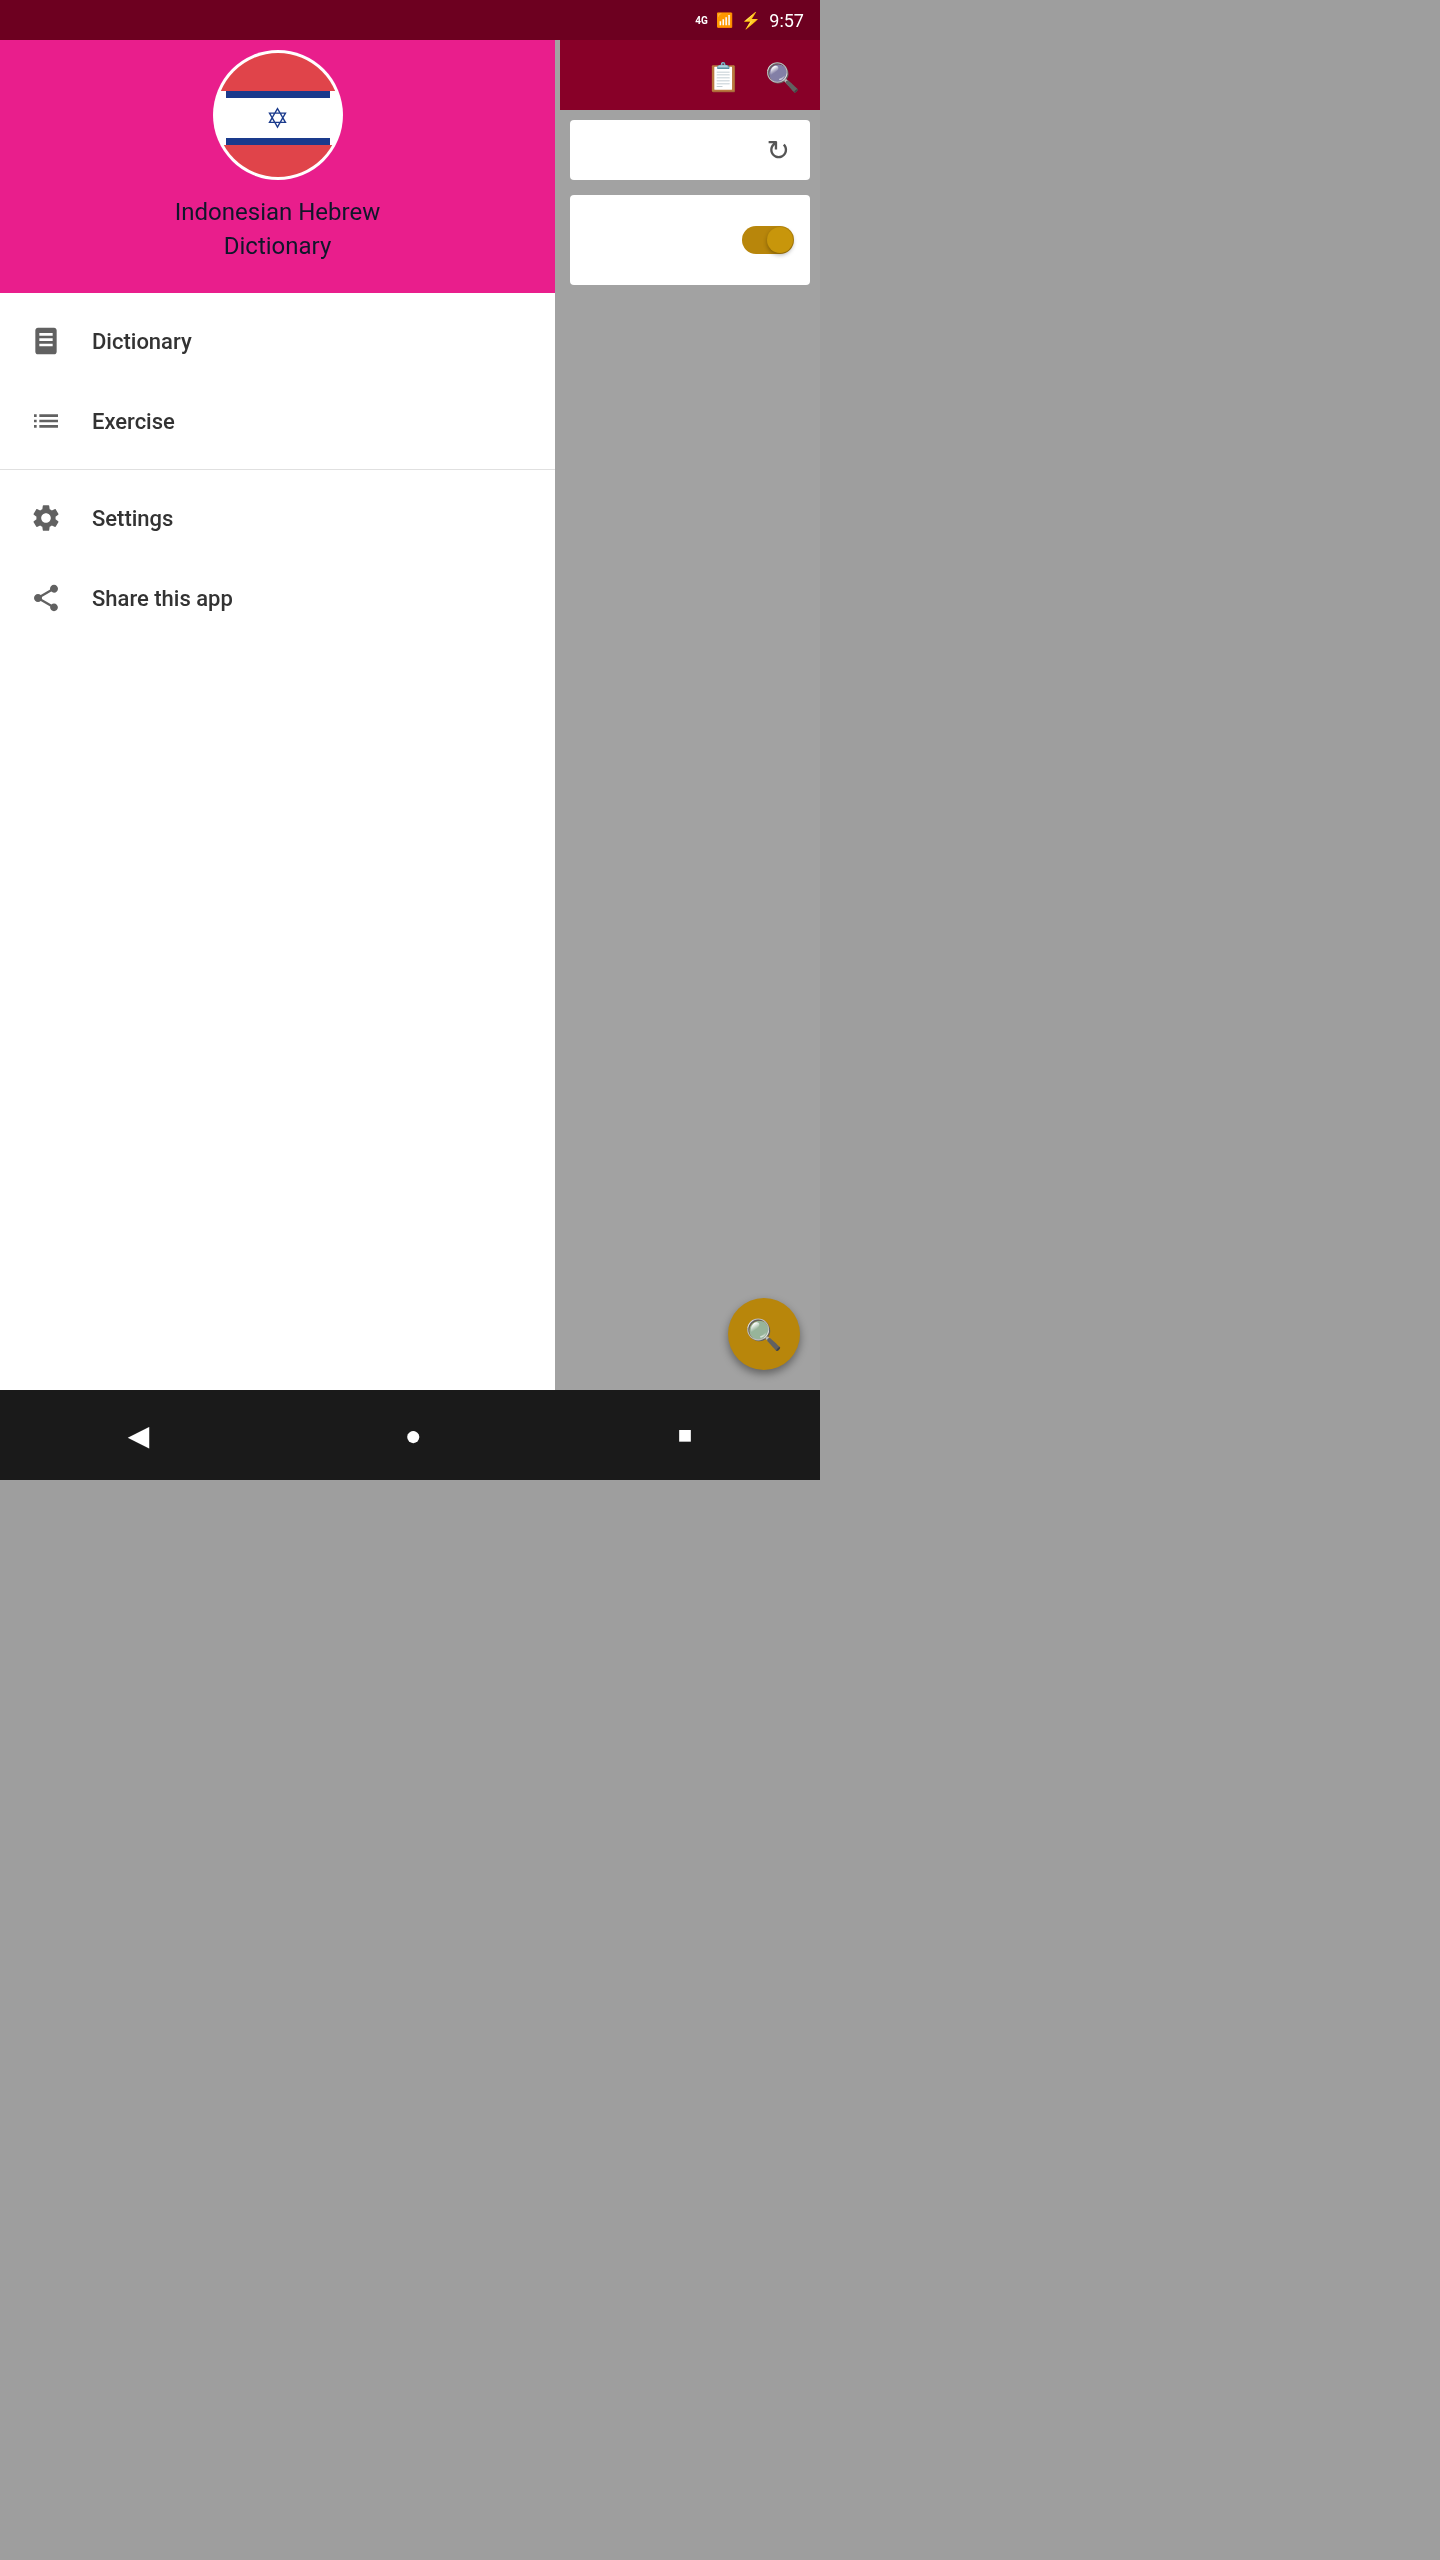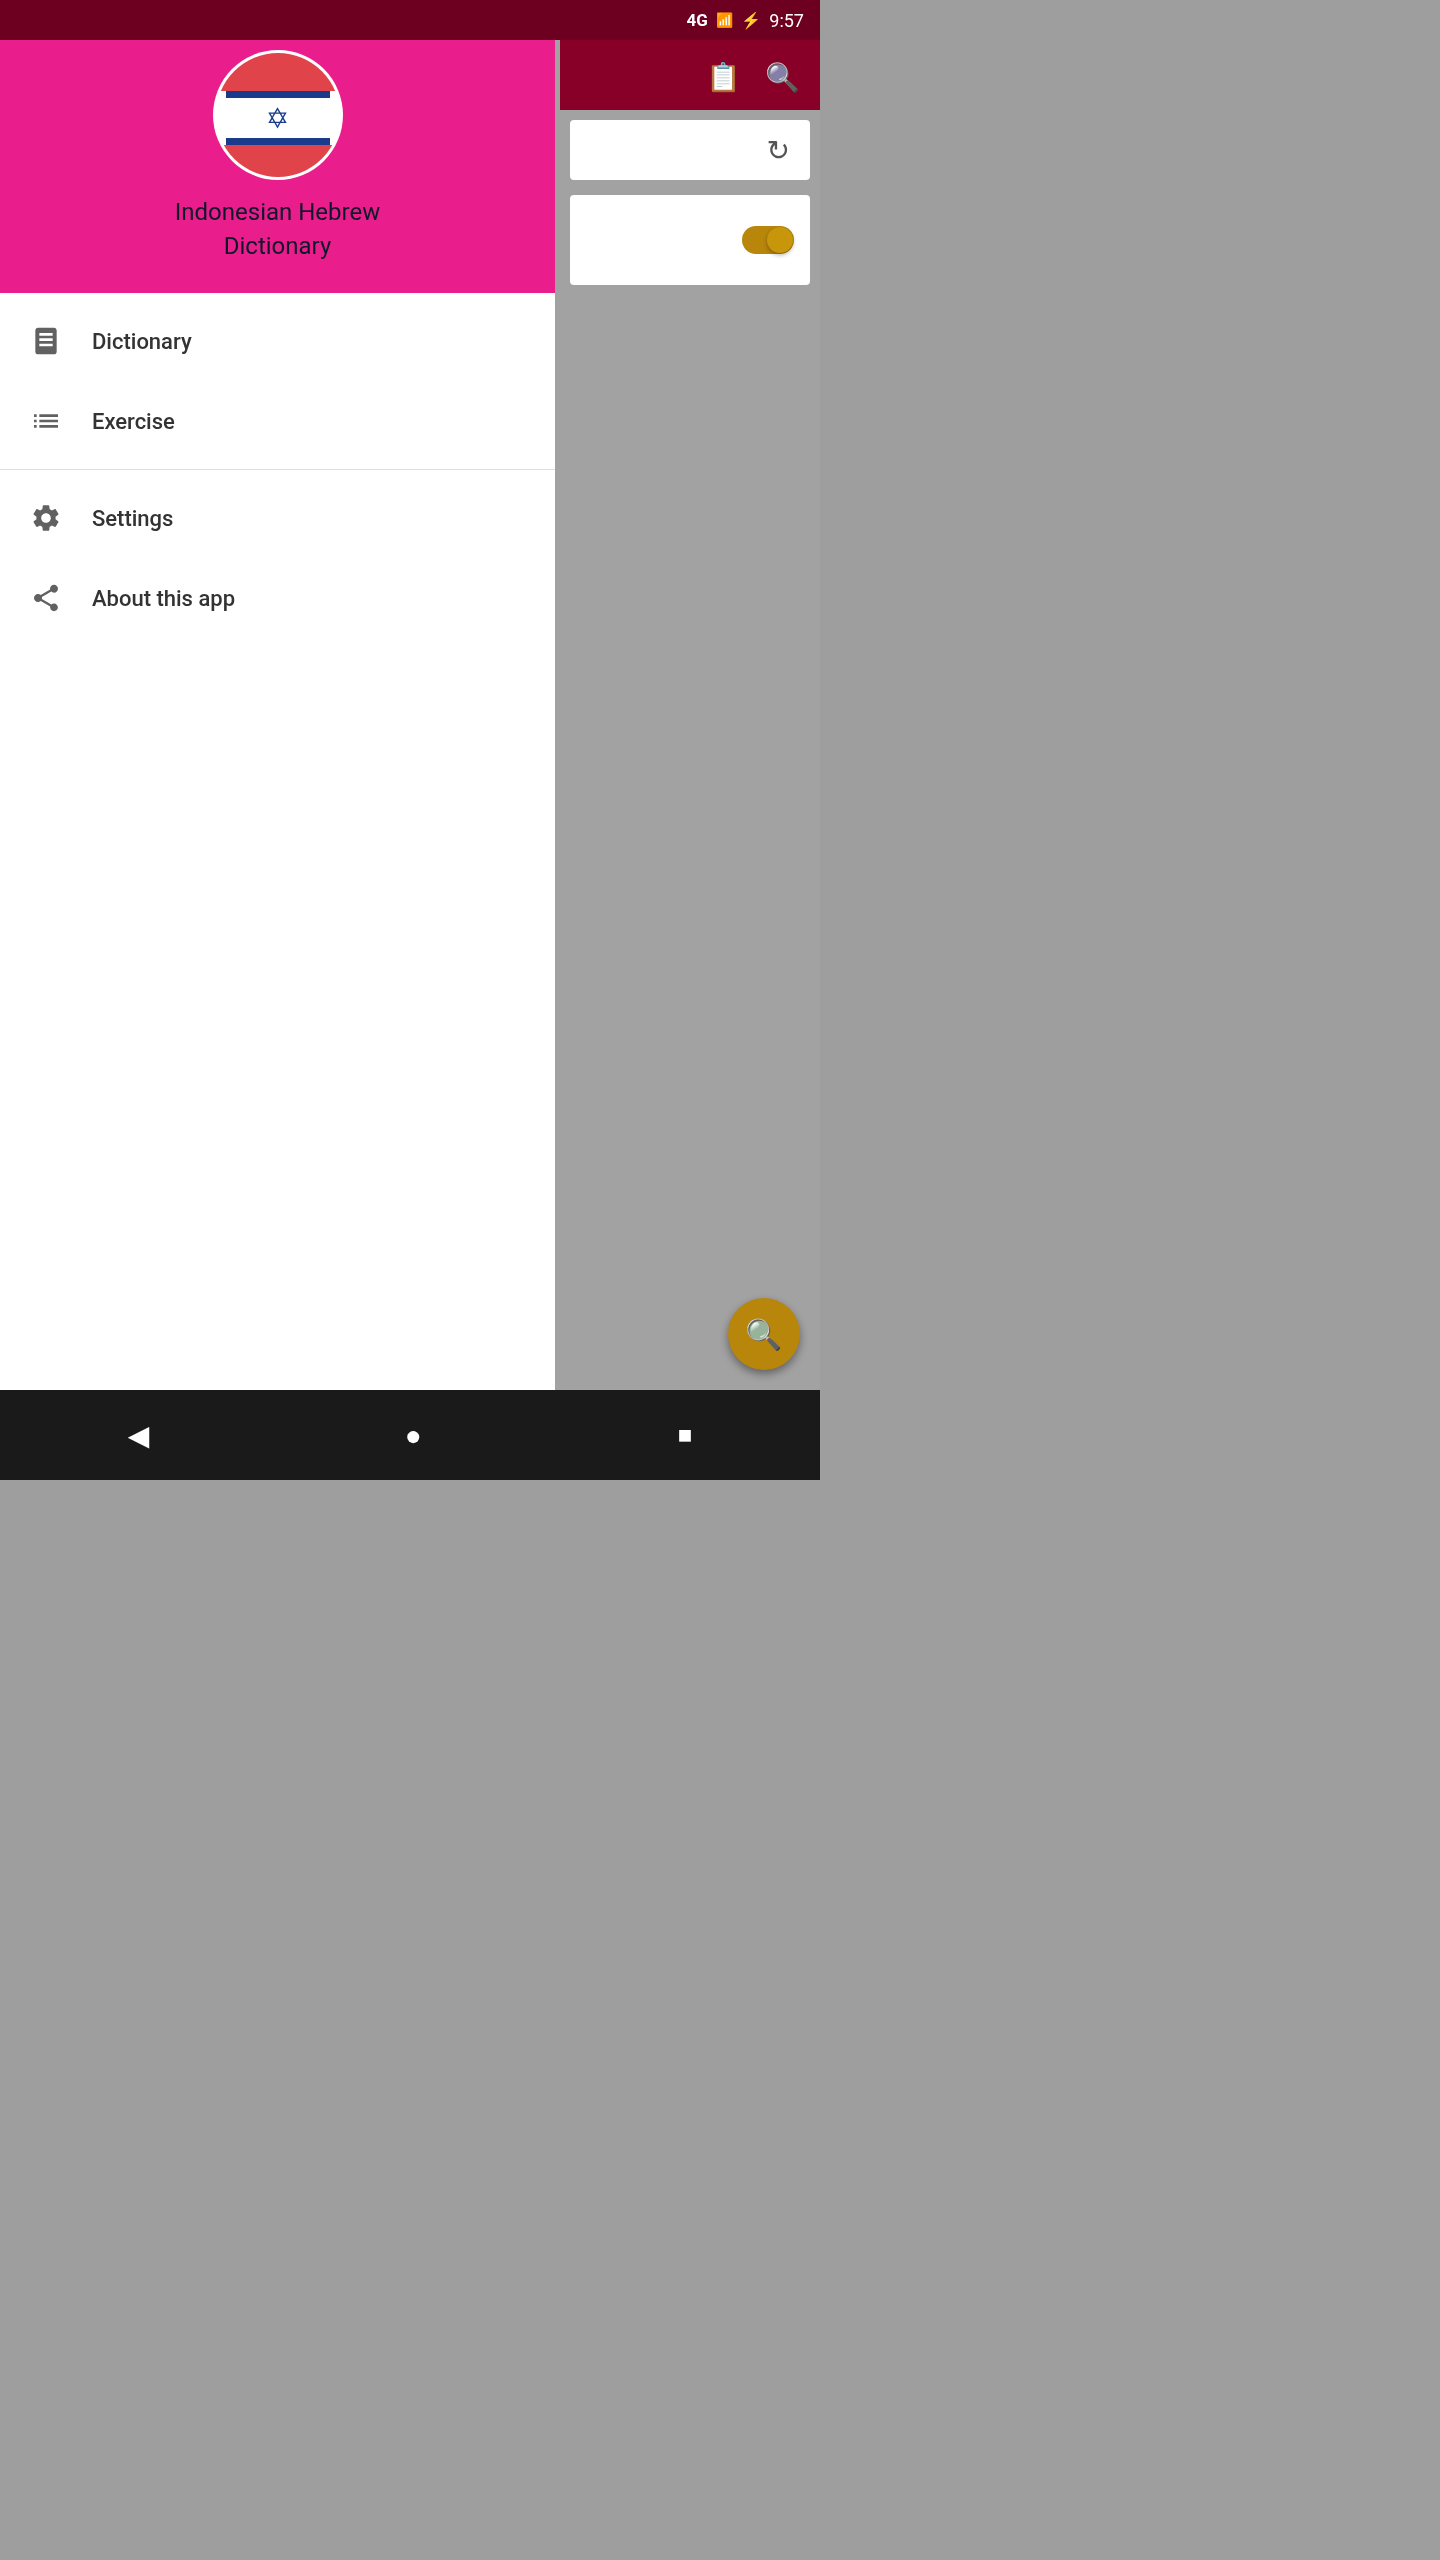--- a/index.html
+++ b/index.html
@@ -247,21 +247,21 @@
 
 <div class="background-content"></div>
 
 <div class="right-header">
   <span style="color:white;font-size:28px;">📋</span>
   <span style="color:white;font-size:28px;">🔍</span>
 </div>
 
 <div class="status-bar">
   <div class="status-bar-icons">
-    <span class="signal-icon" style="font-size:17px;color:white;font-weight:bold;">4G</span>
+    <span class="signal-icon" style="font-size:10px;color:white;font-weight:bold;">4G</span>
     <span style="color:white;font-size:14px;">📶</span>
     <span style="color:white;font-size:16px;">⚡</span>
     <span class="status-text">9:57</span>
   </div>
 </div>
 
 <div class="overlay"></div>
 
 <div class="right-refresh-area">
   <span style="font-size:28px;color:#555;">↻</span>
@@ -335,18 +335,18 @@
       <span class="menu-label">Settings</span>
     </div>
 
 
     <div class="menu-item">
       <div class="menu-icon">
         <svg class="icon-svg" viewBox="0 0 24 24">
             <path d="M18 16.08c-.76 0-1.44.3-1.96.77L8.91 12.7c.05-.23.09-.46.09-.7s-.04-.47-.09-.7l7.05-4.11c.54.5 1.25.81 2.04.81 1.66 0 3-1.34 3-3s-1.34-3-3-3-3 1.34-3 3c0 .24.04.47.09.7L8.04 9.81C7.5 9.31 6.79 9 6 9c-1.66 0-3 1.34-3 3s1.34 3 3 3c.79 0 1.5-.31 2.04-.81l7.12 4.16c-.05.21-.08.43-.08.65 0 1.61 1.31 2.92 2.92 2.92 1.61 0 2.92-1.31 2.92-2.92s-1.31-2.92-2.92-2.92z"></path>
           </svg>
       </div>
-      <span class="menu-label">About this app</span>
+      <span class="menu-label">Share this app</span>
     </div>
 
 
   </div>
 </div>
 
 </body></html>

